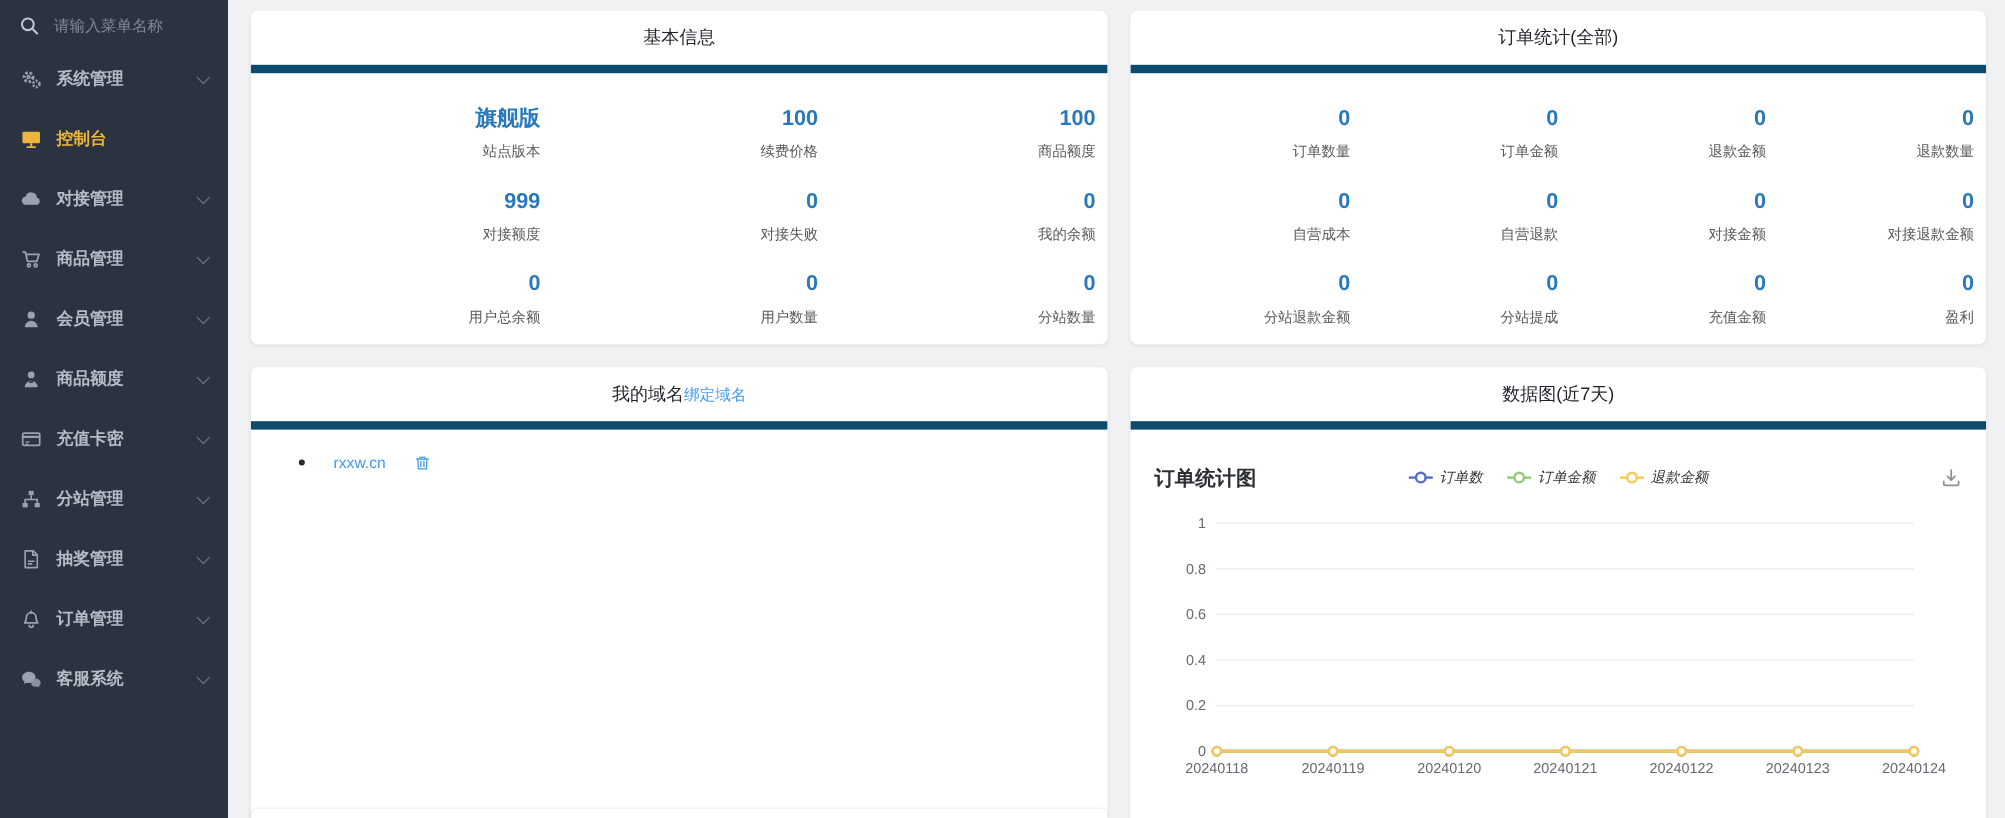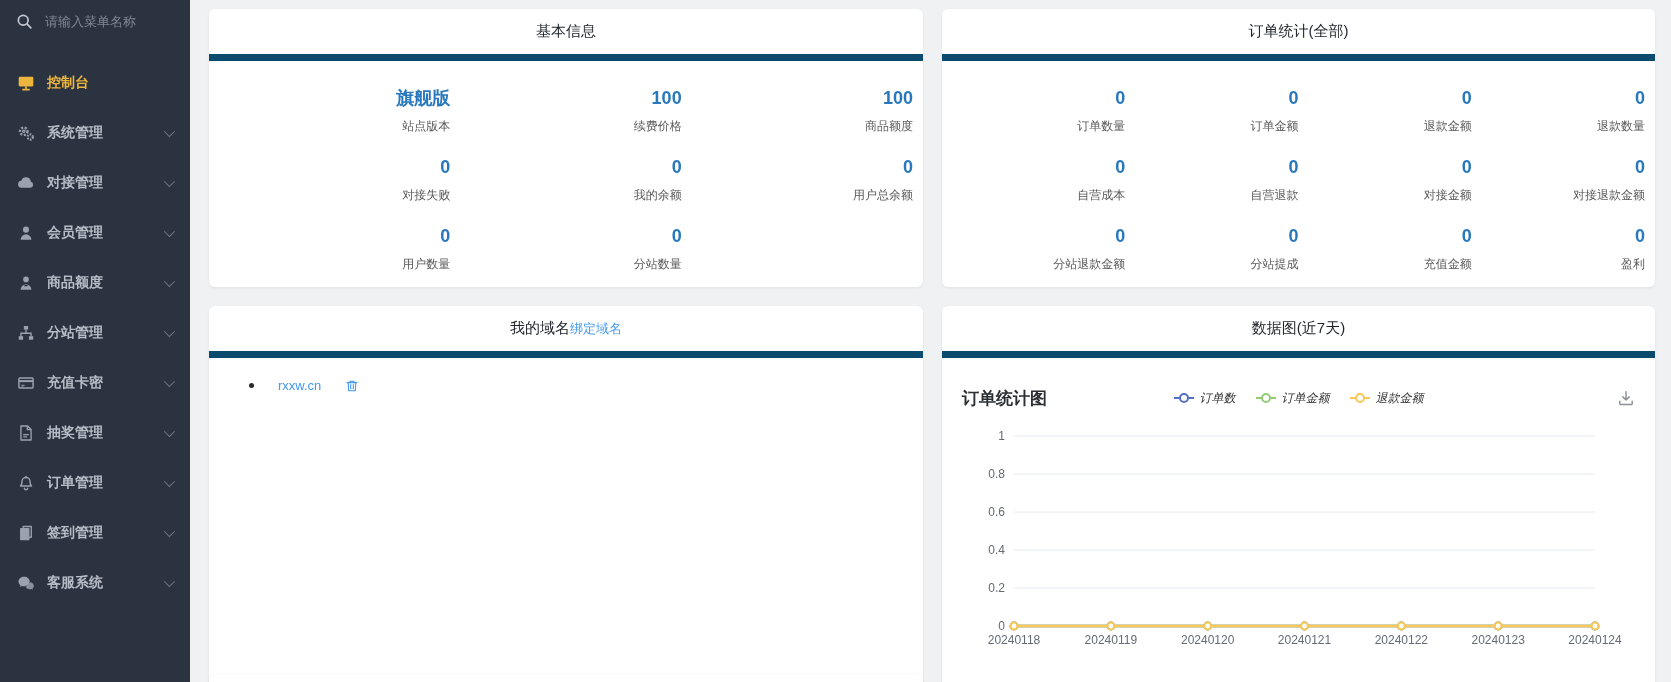--- a/index.html
+++ b/index.html
@@ -7,21 +7,21 @@
     width:1671px;height:682px;overflow:hidden;
     background:#f0f1f3;
     font-family:"Liberation Sans","DejaVu Sans",sans-serif;
     -webkit-font-smoothing:antialiased;
   }
   .app{display:flex;width:1671px;height:682px;}
 
   
   .sidebar{
     width:190px;min-width:190px;height:100%;
-    background:#2c3340;display:flex;flex-direction:column;gap:17px;
+    background:#2c3340;display:flex;flex-direction:column;
   }
   .search-row{display:flex;align-items:center;gap:10px;padding:13px 14px 11px 16px;}
   .search-row svg{width:17px;height:17px;color:#c3c8d0;flex:none;}
   .search-input{
     flex:1;min-width:0;background:transparent;border:0;outline:0;
     color:#c9ced6;font-size:13px;font-family:inherit;
   }
   .search-input::placeholder{color:#7e8794;}
   .nav{flex:1;}
   .nav-item{
@@ -109,49 +109,60 @@
   <aside class="sidebar">
     <div class="search-row">
       <svg viewBox="0 0 16 16" fill="none" stroke="currentColor" stroke-width="1.6" stroke-linecap="round">
         <circle cx="6.8" cy="6.8" r="4.6"></circle>
           <path d="M10.3 10.3L14 14"></path>
       </svg>
       <input class="search-input" type="text" placeholder="请输入菜单名称" style="">
     </div>
     <nav class="nav">
 
-    <div class="nav-item active">
+    <div class="nav-item">
+          <span class="nav-icon">
+            <svg viewBox="0 0 16 16" fill="none" stroke="currentColor">
+              <circle cx="6" cy="6.5" r="3.3" stroke-width="2.2" stroke-dasharray="1.8 1.4"></circle>
+              <circle cx="6" cy="6.5" r="1" stroke-width="1.2"></circle>
+              <circle cx="11.8" cy="11.6" r="2.3" stroke-width="2" stroke-dasharray="1.4 1.1"></circle>
+            </svg>
+          </span>
+          <span class="nav-label">系统管理</span>
+          <span class="chevron"></span>
+        </div>
+        <div class="nav-item active">
           <span class="nav-icon">
             <svg viewBox="0 0 16 16">
               <rect x="1.5" y="2.5" width="13" height="8.5" rx="1" fill="currentColor"></rect>
               <rect x="7.2" y="11" width="1.6" height="2.2" fill="currentColor"></rect>
               <rect x="4.5" y="13.2" width="7" height="1.4" rx="0.7" fill="currentColor"></rect>
             </svg>
           </span>
           <span class="nav-label">控制台</span>
 
         </div>
         <div class="nav-item">
           <span class="nav-icon">
-            <svg viewBox="0 0 16 16" fill="none" stroke="currentColor">
-              <circle cx="6" cy="6.5" r="3.3" stroke-width="2.2" stroke-dasharray="1.8 1.4"></circle>
-              <circle cx="6" cy="6.5" r="1" stroke-width="1.2"></circle>
-              <circle cx="11.8" cy="11.6" r="2.3" stroke-width="2" stroke-dasharray="1.4 1.1"></circle>
-            </svg>
-          </span>
-          <span class="nav-label">系统管理</span>
-          <span class="chevron"></span>
-        </div>
-        <div class="nav-item">
-          <span class="nav-icon">
             <svg viewBox="0 0 16 16">
               <path d="M4.3 12.2a3.1 3.1 0 0 1-.4-6.2 4.3 4.3 0 0 1 8.4.9 2.7 2.7 0 0 1-.4 5.3z" fill="currentColor"></path>
             </svg>
           </span>
           <span class="nav-label">对接管理</span>
+          <span class="chevron"></span>
+        </div>
+        <div class="nav-item">
+          <span class="nav-icon">
+            <svg viewBox="0 0 16 16" fill="none" stroke="currentColor" stroke-width="1.3" stroke-linejoin="round">
+              <path d="M1.5 2.8h2.2l1.6 6.8h6.9l1.6-5.2H4.3"></path>
+              <circle cx="6.3" cy="12.6" r="1.1"></circle>
+              <circle cx="11.3" cy="12.6" r="1.1"></circle>
+            </svg>
+          </span>
+          <span class="nav-label">商品管理</span>
           <span class="chevron"></span>
         </div>
         <div class="nav-item">
           <span class="nav-icon">
             <svg viewBox="0 0 16 16" fill="currentColor">
               <circle cx="8" cy="5" r="2.7"></circle>
               <path d="M3.2 14a4.8 4.8 0 0 1 9.6 0z"></path>
             </svg>
           </span>
           <span class="nav-label">会员管理</span>
@@ -159,47 +170,47 @@
         </div>
         <div class="nav-item">
           <span class="nav-icon">
             <svg viewBox="0 0 16 16" fill="currentColor">
               <circle cx="8" cy="4.8" r="2.5"></circle>
               <path d="M3.2 14a4.8 4.8 0 0 1 9.6 0z"></path>
               <path d="M6.6 9.6h2.8v1.3H6.6z" fill="#2c3340"></path>
             </svg>
           </span>
           <span class="nav-label">商品额度</span>
+          <span class="chevron"></span>
+        </div>
+        <div class="nav-item">
+          <span class="nav-icon">
+            <svg viewBox="0 0 16 16" fill="none" stroke="currentColor" stroke-width="1.3">
+              <rect x="1.7" y="3.5" width="12.6" height="9" rx="1"></rect>
+              <path d="M1.7 6.3h12.6" stroke-width="1.8"></path>
+              <path d="M3.8 10h3M3.8 11.6h2" stroke-width="1"></path>
+            </svg>
+          </span>
+          <span class="nav-label">充值卡密</span>
           <span class="chevron"></span>
         </div>
         <div class="nav-item">
           <span class="nav-icon">
             <svg viewBox="0 0 16 16" fill="none" stroke="currentColor" stroke-width="1.2">
               <rect x="6.1" y="1.8" width="3.8" height="3.2" fill="currentColor" stroke="none"></rect>
               <rect x="1.6" y="10.8" width="3.8" height="3.2" fill="currentColor" stroke="none"></rect>
               <rect x="10.6" y="10.8" width="3.8" height="3.2" fill="currentColor" stroke="none"></rect>
               <path d="M8 5v3.2M3.5 10.8V8.2h9v2.6"></path>
             </svg>
           </span>
           <span class="nav-label">分站管理</span>
           <span class="chevron"></span>
         </div>
         <div class="nav-item">
           <span class="nav-icon">
-            <svg viewBox="0 0 16 16" fill="none" stroke="currentColor" stroke-width="1.3">
-              <rect x="1.7" y="3.5" width="12.6" height="9" rx="1"></rect>
-              <path d="M1.7 6.3h12.6" stroke-width="1.8"></path>
-              <path d="M3.8 10h3M3.8 11.6h2" stroke-width="1"></path>
-            </svg>
-          </span>
-          <span class="nav-label">充值卡密</span>
-          <span class="chevron"></span>
-        </div>
-        <div class="nav-item">
-          <span class="nav-icon">
             <svg viewBox="0 0 16 16" fill="none" stroke="currentColor" stroke-width="1.2" stroke-linejoin="round">
               <path d="M3.5 1.8h6l3 3v9.4h-9z"></path>
               <path d="M9.2 1.8v3.2h3.3"></path>
               <path d="M5.5 9.5h5M5.5 11.5h3.4"></path>
             </svg>
           </span>
           <span class="nav-label">抽奖管理</span>
           <span class="chevron"></span>
         </div>
         <div class="nav-item">
@@ -208,30 +219,20 @@
               <path d="M8 2.2v1"></path>
               <path d="M8 3.2a3.6 3.6 0 0 1 3.6 3.6c0 2.6.7 3.4 1.3 3.9H3.1c.6-.5 1.3-1.3 1.3-3.9A3.6 3.6 0 0 1 8 3.2z"></path>
               <path d="M6.6 12.6a1.4 1.4 0 0 0 2.8 0"></path>
             </svg>
           </span>
           <span class="nav-label">订单管理</span>
           <span class="chevron"></span>
         </div>
         <div class="nav-item">
           <span class="nav-icon">
-            <svg viewBox="0 0 16 16" fill="none" stroke="currentColor" stroke-width="1.2" stroke-linejoin="round">
-              <path d="M5.5 4V2.2h7.2v9.6h-2.2"></path>
-              <path d="M3.3 4.2h7.2v9.6H3.3z" fill="currentColor"></path>
-            </svg>
-          </span>
-          <span class="nav-label">签到管理</span>
-          <span class="chevron"></span>
-        </div>
-        <div class="nav-item">
-          <span class="nav-icon">
             <svg viewBox="0 0 16 16" fill="currentColor">
               <path d="M6.3 2.5c-2.8 0-5 1.9-5 4.2 0 1.3.7 2.5 1.8 3.2l-.5 1.6 1.9-.9c.6.2 1.2.3 1.8.3 2.8 0 5-1.9 5-4.2s-2.2-4.2-5-4.2z"></path>
               <path d="M11.8 7.4c1.9.4 3.2 1.7 3.2 3.2 0 .9-.5 1.8-1.3 2.3l.4 1.2-1.4-.7c-.4.1-.9.2-1.3.2-1.6 0-3-.8-3.6-2z" opacity="0.85"></path>
             </svg>
           </span>
           <span class="nav-label">客服系统</span>
           <span class="chevron"></span>
         </div>
       </nav>
   </aside>
@@ -248,20 +249,24 @@
             <div class="stat-value">旗舰版</div>
             <div class="stat-label">站点版本</div>
           </div>
           <div class="stat">
             <div class="stat-value">100</div>
             <div class="stat-label">续费价格</div>
           </div>
           <div class="stat">
             <div class="stat-value">100</div>
             <div class="stat-label">商品额度</div>
+          </div>
+          <div class="stat">
+            <div class="stat-value">999</div>
+            <div class="stat-label">对接额度</div>
           </div>
           <div class="stat">
             <div class="stat-value">0</div>
             <div class="stat-label">对接失败</div>
           </div>
           <div class="stat">
             <div class="stat-value">0</div>
             <div class="stat-label">我的余额</div>
           </div>
           <div class="stat">

